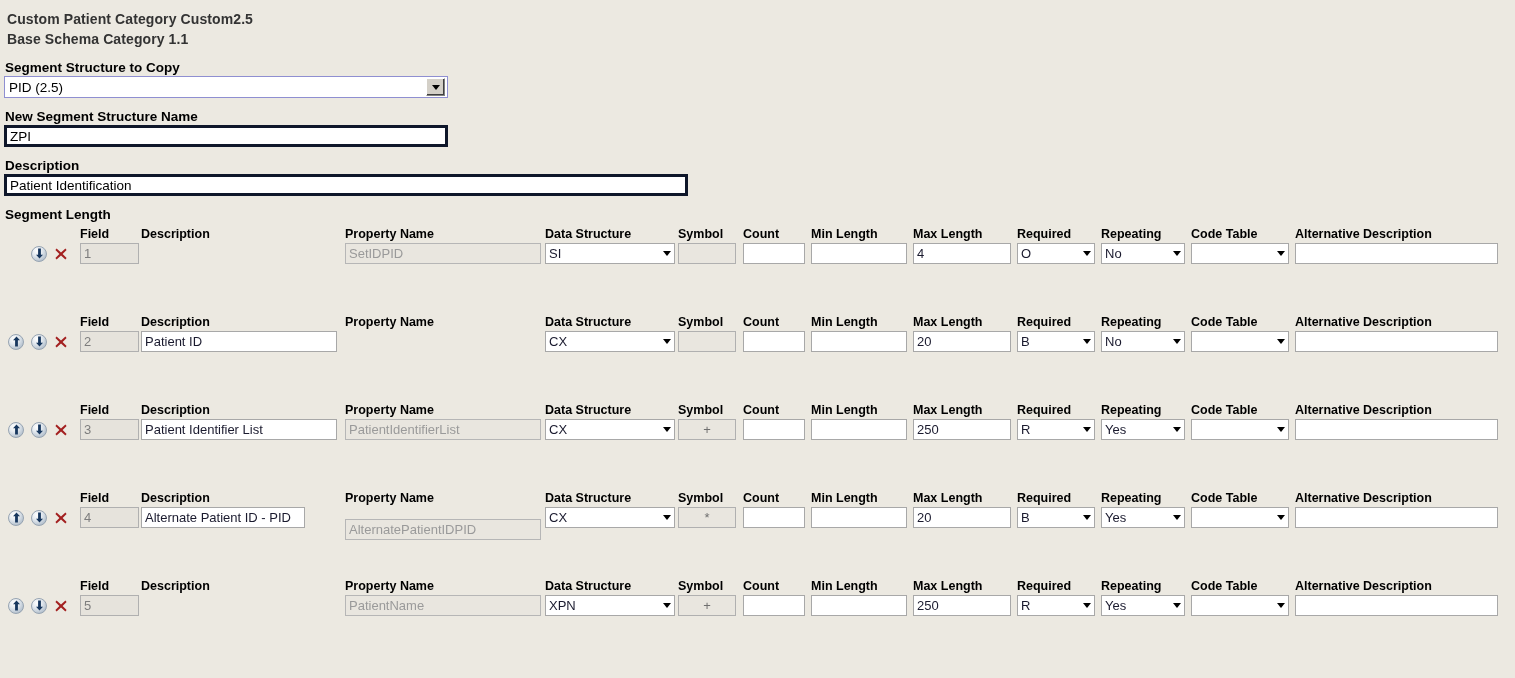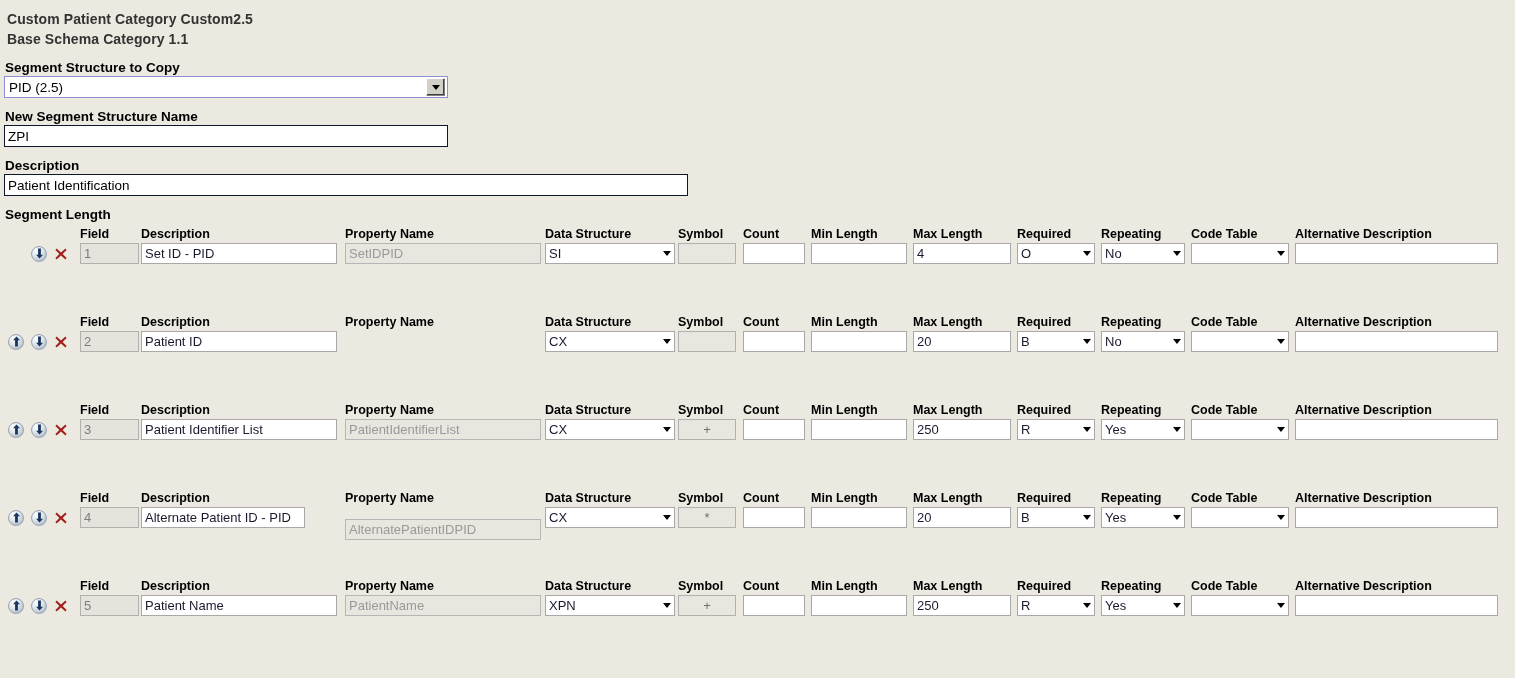--- a/index.html
+++ b/index.html
@@ -78,21 +78,21 @@
     border-left: 4px solid transparent;
     border-right: 4px solid transparent;
     border-top: 5px solid #000;
   }
 
   .top-text-input {
     display: block;
     margin-left: 4px;
     box-sizing: border-box;
     height: 22px;
-    border: 1px solid #0f172a;
+    border: 3px solid #0f172a;
     background: #ffffff;
     font-family: "Liberation Sans", sans-serif;
     font-size: 13.5px;
     color: #000;
     padding: 0 3px;
     outline: none;
   }
   #input-new-name { width: 444px; }
   #input-description { width: 684px; }
 
@@ -273,21 +273,20 @@
         <div class="col col-head" style="left:545px;">Data Structure</div>
         <div class="col col-head" style="left:678px;">Symbol</div>
         <div class="col col-head" style="left:743px;">Count</div>
         <div class="col col-head" style="left:811px;">Min Length</div>
         <div class="col col-head" style="left:913px;">Max Length</div>
         <div class="col col-head" style="left:1017px;">Required</div>
         <div class="col col-head" style="left:1101px;">Repeating</div>
         <div class="col col-head" style="left:1191px;">Code Table</div>
         <div class="col col-head" style="left:1295px;">Alternative Description</div>
         <div class="cell" style="left:80px;width:59px;"><input class="txt disabled" type="text" readonly="" value="1" style=""></div>
-        <div class="cell" style="left:141px;width:196px;"><input class="txt" type="text" value="Set ID - PID" style=""></div>
         <div class="cell" style="left:345px;width:196px;"><input class="txt readonlyname" type="text" readonly="" value="SetIDPID" style=""></div>
         <div class="cell" style="left:545px;width:130px;">
           <div class="sel">
             <span class="sel-val">SI</span>
             <span class="sel-arrow"></span>
           </div>
         </div>
         <div class="cell" style="left:678px;width:58px;">
           <div class="symbolbox"></div>
         </div>
@@ -540,21 +539,20 @@
         <div class="col col-head" style="left:545px;">Data Structure</div>
         <div class="col col-head" style="left:678px;">Symbol</div>
         <div class="col col-head" style="left:743px;">Count</div>
         <div class="col col-head" style="left:811px;">Min Length</div>
         <div class="col col-head" style="left:913px;">Max Length</div>
         <div class="col col-head" style="left:1017px;">Required</div>
         <div class="col col-head" style="left:1101px;">Repeating</div>
         <div class="col col-head" style="left:1191px;">Code Table</div>
         <div class="col col-head" style="left:1295px;">Alternative Description</div>
         <div class="cell" style="left:80px;width:59px;"><input class="txt disabled" type="text" readonly="" value="5" style=""></div>
-        <div class="cell" style="left:141px;width:196px;"><input class="txt" type="text" value="Patient Name" style=""></div>
         <div class="cell" style="left:345px;width:196px;"><input class="txt readonlyname" type="text" readonly="" value="PatientName" style=""></div>
         <div class="cell" style="left:545px;width:130px;">
           <div class="sel">
             <span class="sel-val">XPN</span>
             <span class="sel-arrow"></span>
           </div>
         </div>
         <div class="cell" style="left:678px;width:58px;">
           <div class="symbolbox">+</div>
         </div>

